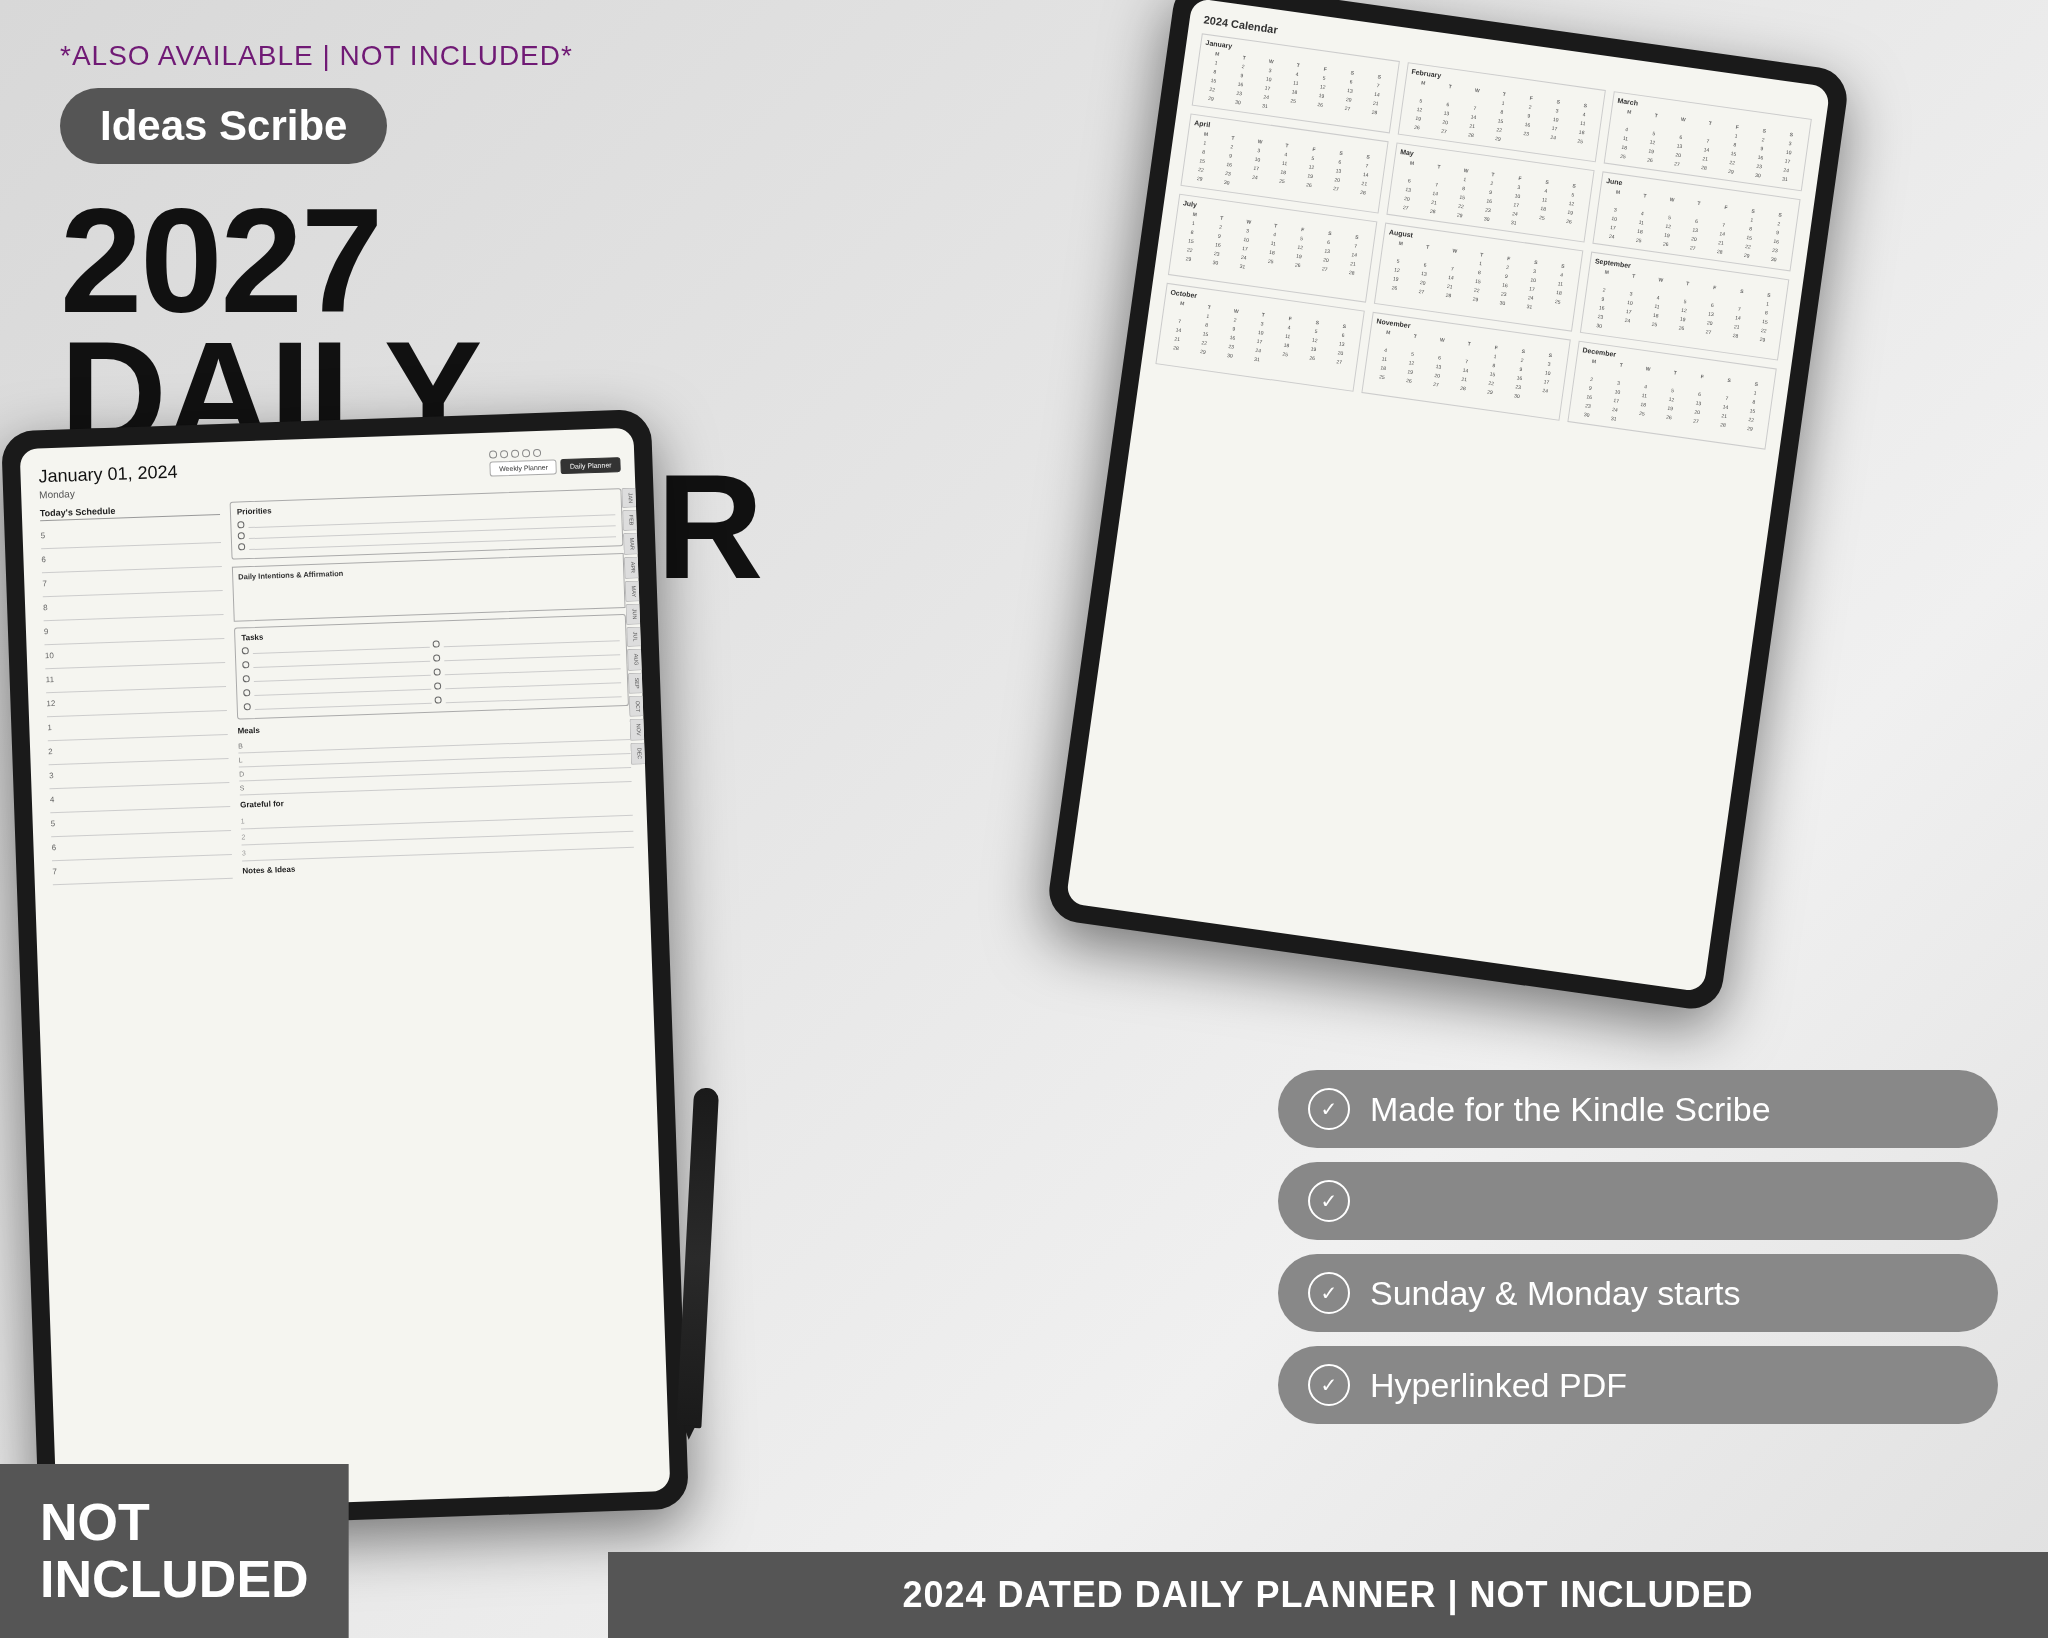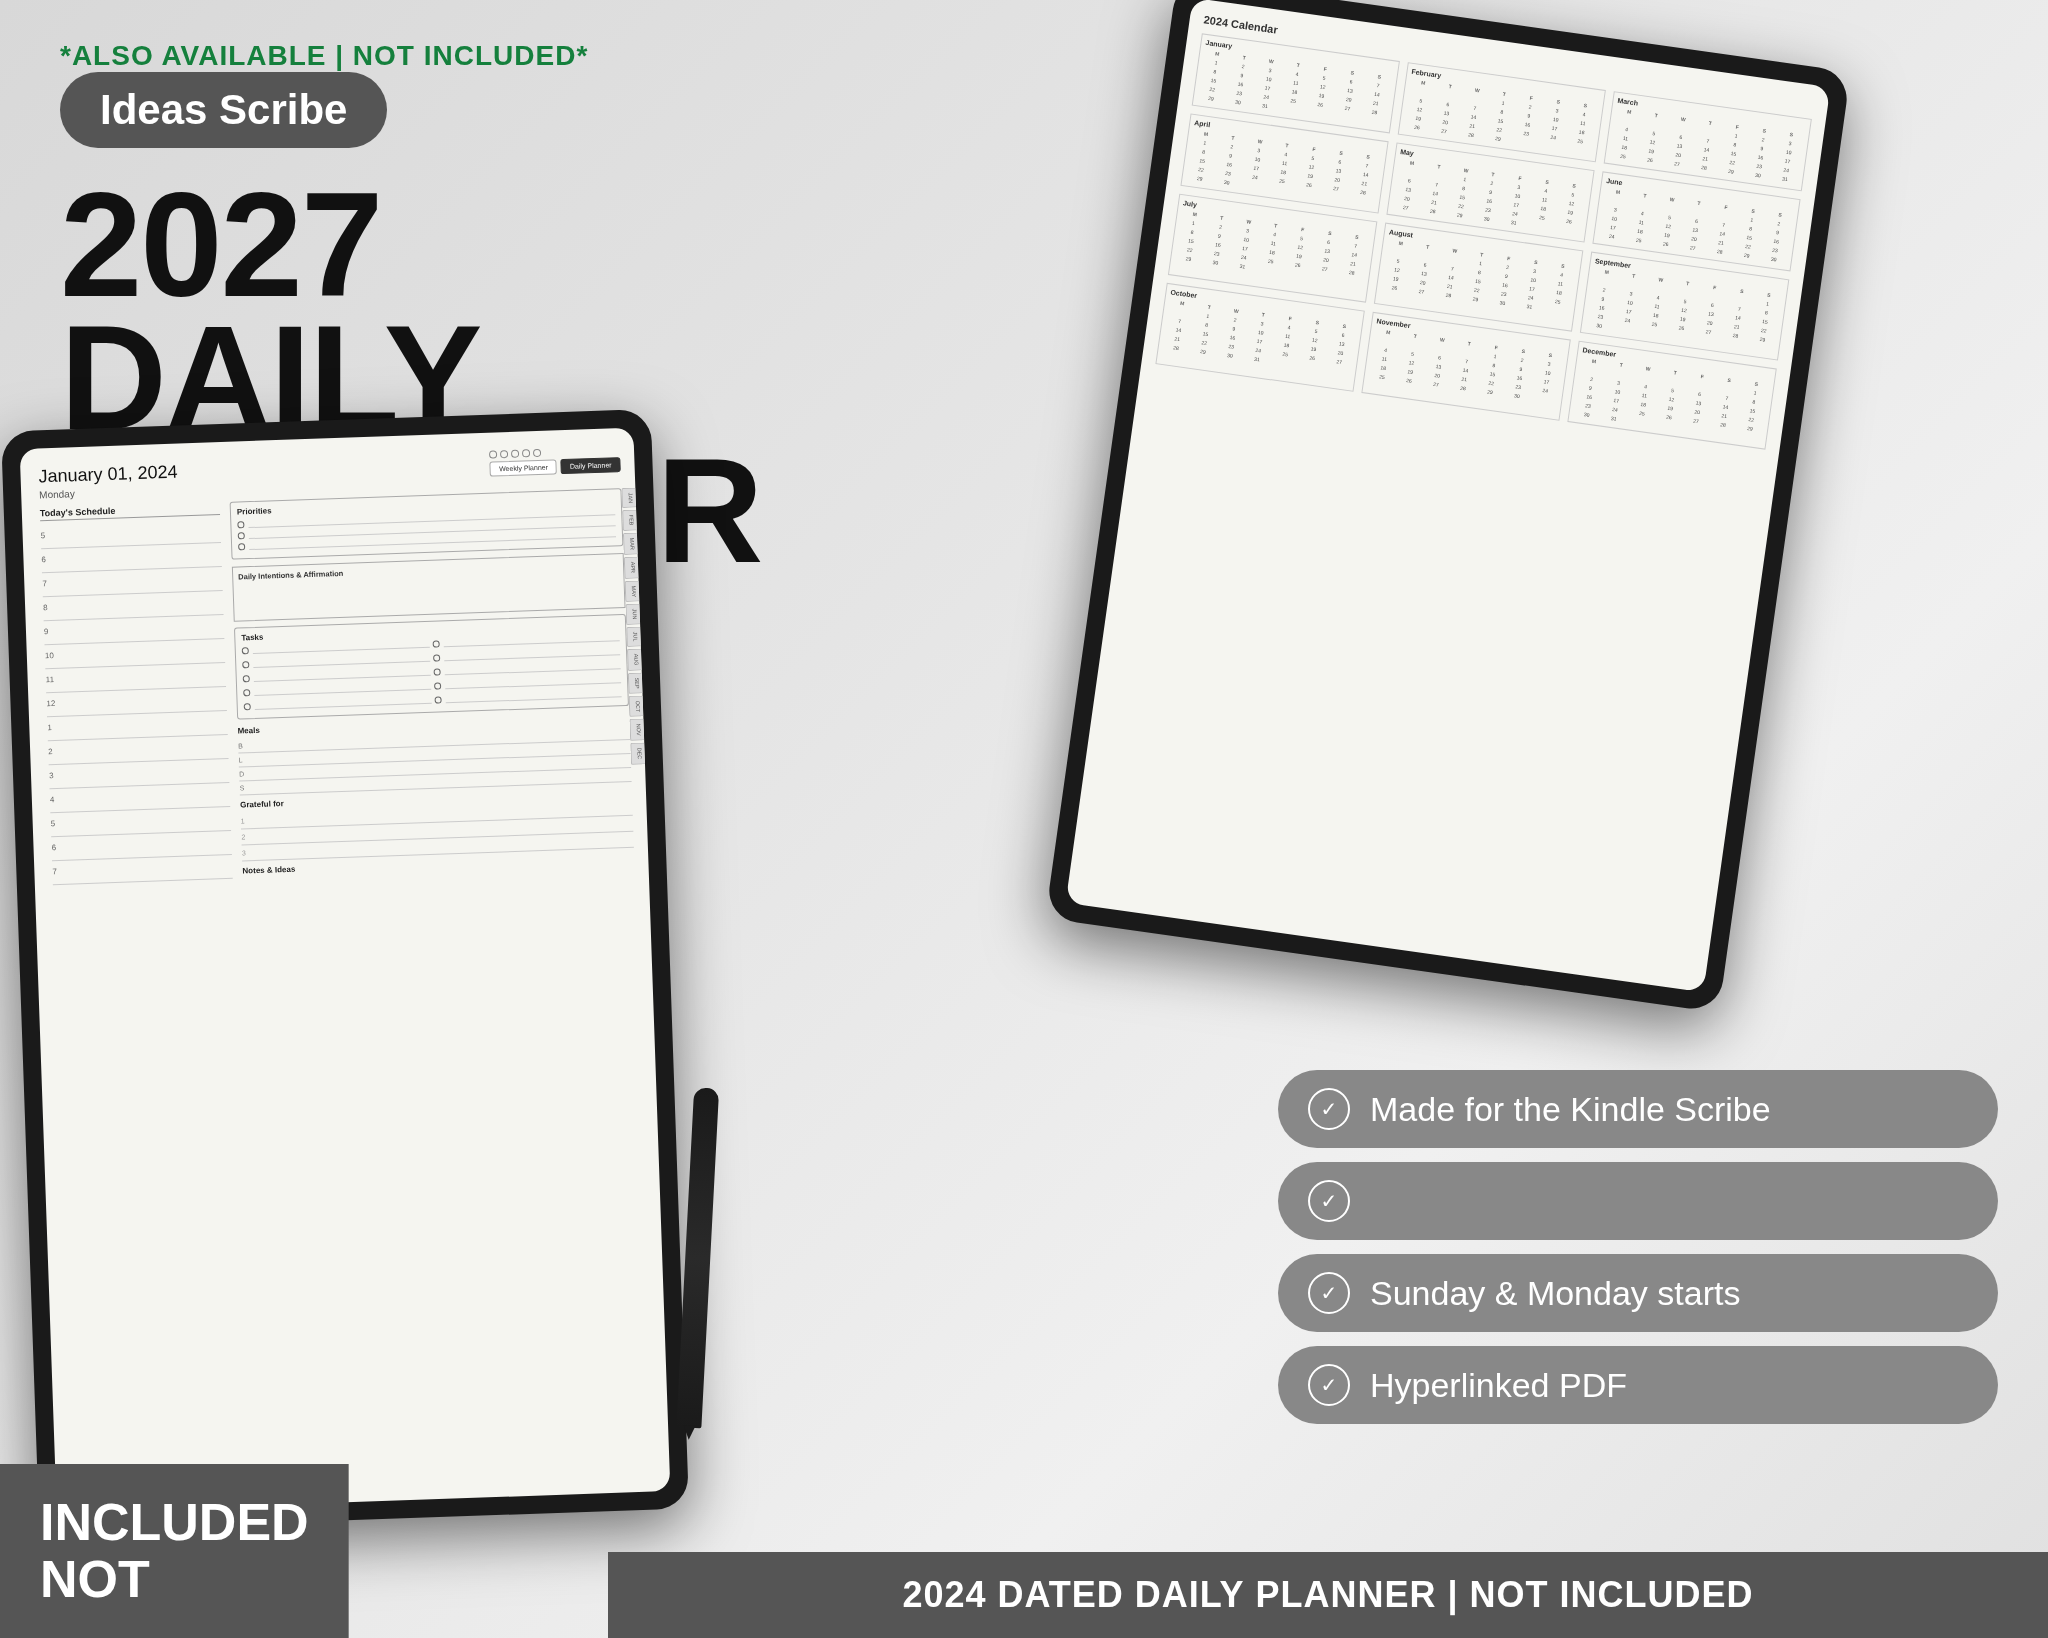--- a/index.html
+++ b/index.html
@@ -22,23 +22,24 @@
     
     .left-section {
       position: absolute;
       left: 60px;
       top: 40px;
       width: 680px;
     }
 
     .also-available {
       font-size: 28px;
-      font-weight: 700;
-      color: #15803d;
+      font-weight: 400;
+      color: #701a75;
       letter-spacing: 1px;
+      margin-bottom: 16px;
     }
 
     .kindle-badge {
       display: inline-block;
       background: #555;
       color: #fff;
       font-size: 42px;
       font-weight: 700;
       padding: 14px 40px;
       border-radius: 50px;
@@ -646,22 +647,22 @@
         <div class="side-tab">NOV</div>
         <div class="side-tab">DEC</div>
       </div>
     </div>
   </div>
 
   <div class="pen"></div>
 </div>
 
 <div class="not-included">
+  <div>NOT</div>
   <div>INCLUDED</div>
-  <div>NOT</div>
 </div>
 
 <div class="device-right">
   <div class="calendar-screen">
     <div class="calendar-page">
       <div class="calendar-title">2024 Calendar</div>
       <div class="calendar-grid" id="calendar-grid">
 
       <div class="month-block">
             <div class="month-name">January</div>

